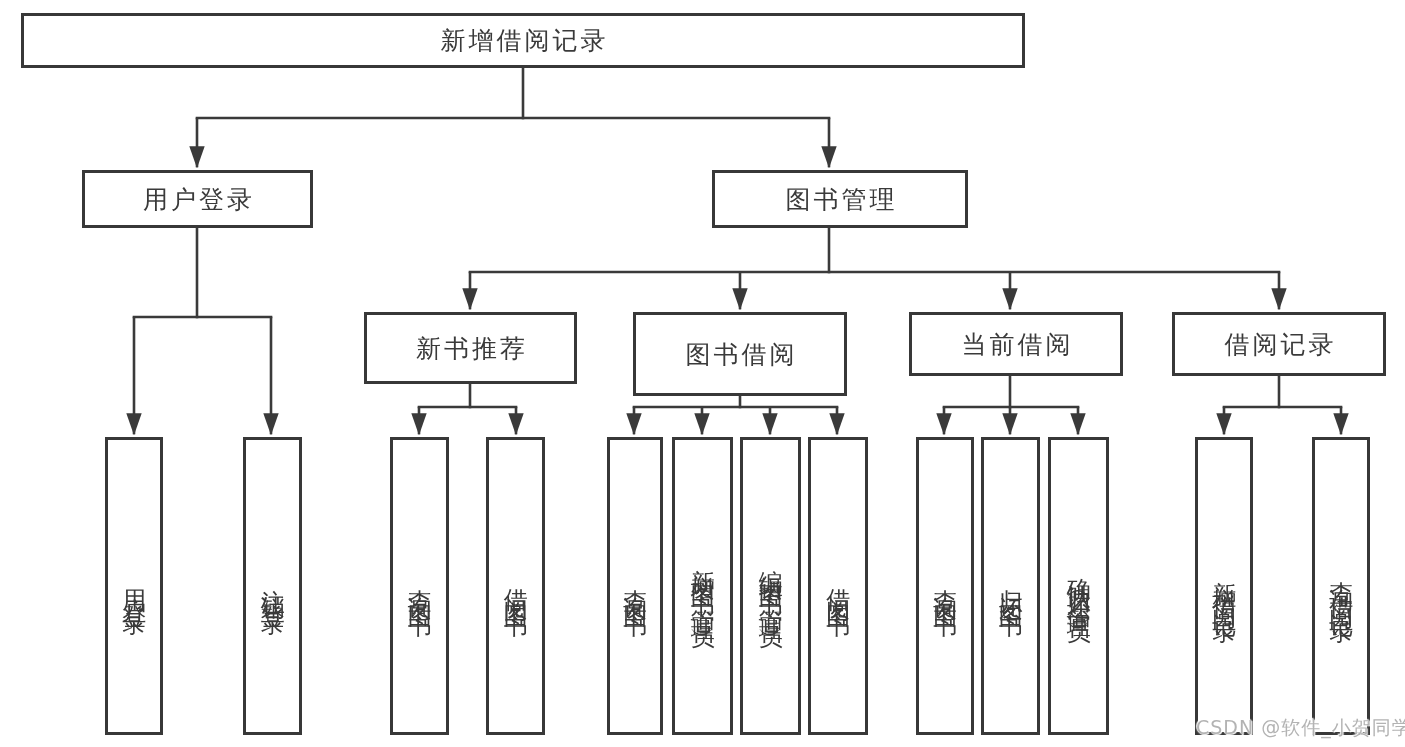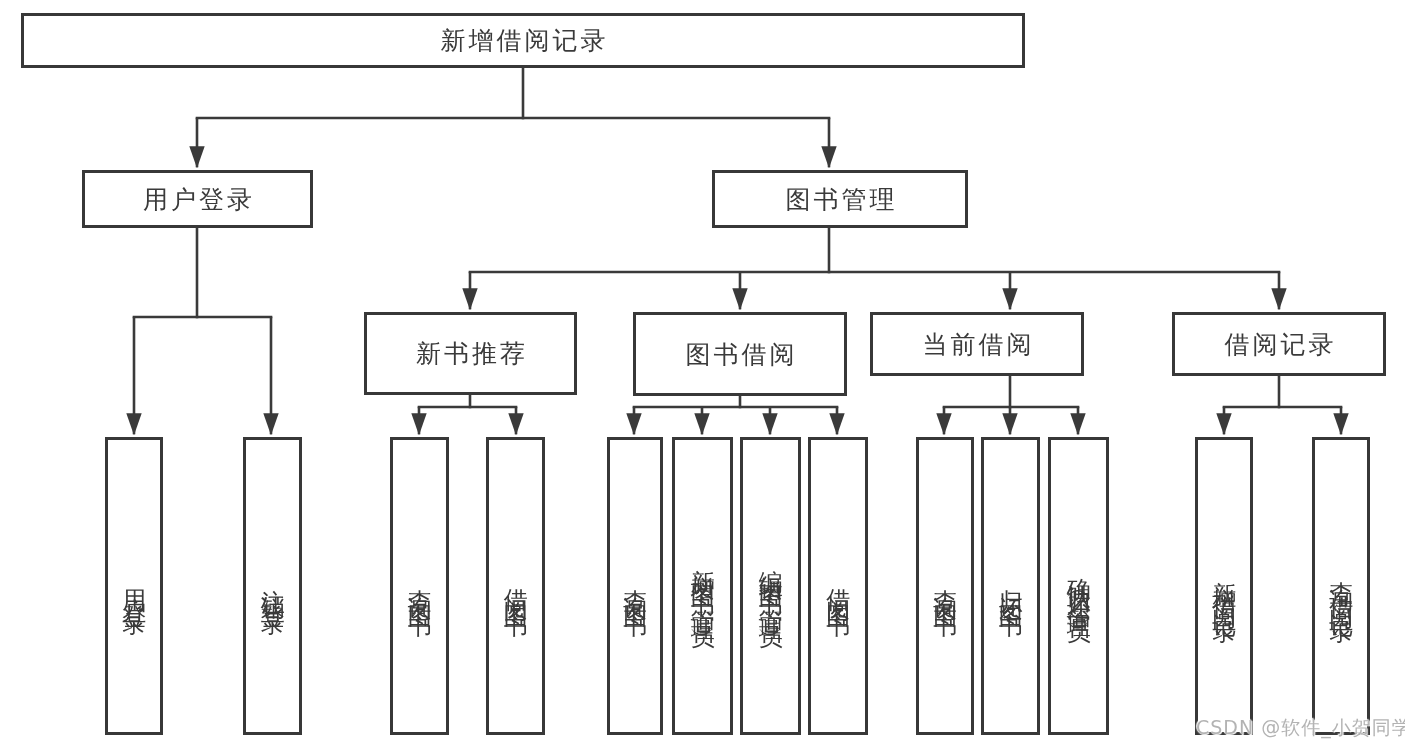--- a/index.html
+++ b/index.html
@@ -121,27 +121,27 @@
     <span class="hlabel">新增借阅记录</span>
   </div>
 
   <div class="box" style="left:82px; top:170px; width:231px; height:58px;">
     <span class="hlabel">用户登录</span>
   </div>
   <div class="box" style="left:712px; top:170px; width:256px; height:58px;">
     <span class="hlabel">图书管理</span>
   </div>
 
-  <div class="box" style="left:364px; top:312px; width:213px; height:83px;justify-content:center;">
+  <div class="box" style="left:364px; top:312px; width:213px; height:72px;justify-content:center;">
     <span class="hlabel">新书推荐</span>
   </div>
   <div class="box" style="left:633px; top:312px; width:214px; height:84px;">
     <span class="hlabel">图书借阅</span>
   </div>
-  <div class="box" style="left:870px; top:312px; width:214px; height:64px;">
+  <div class="box" style="left:909px; top:312px; width:214px; height:64px;">
     <span class="hlabel">当前借阅</span>
   </div>
   <div class="box" style="left:1172px; top:312px; width:214px; height:64px;">
     <span class="hlabel">借阅记录</span>
   </div>
 
   <div class="box" style="left:105px; top:437px; width:58px; height:298px;">
     <span class="vtext">用户登录</span>
   </div>
   <div class="box" style="left:243px; top:437px; width:59px; height:298px;">

